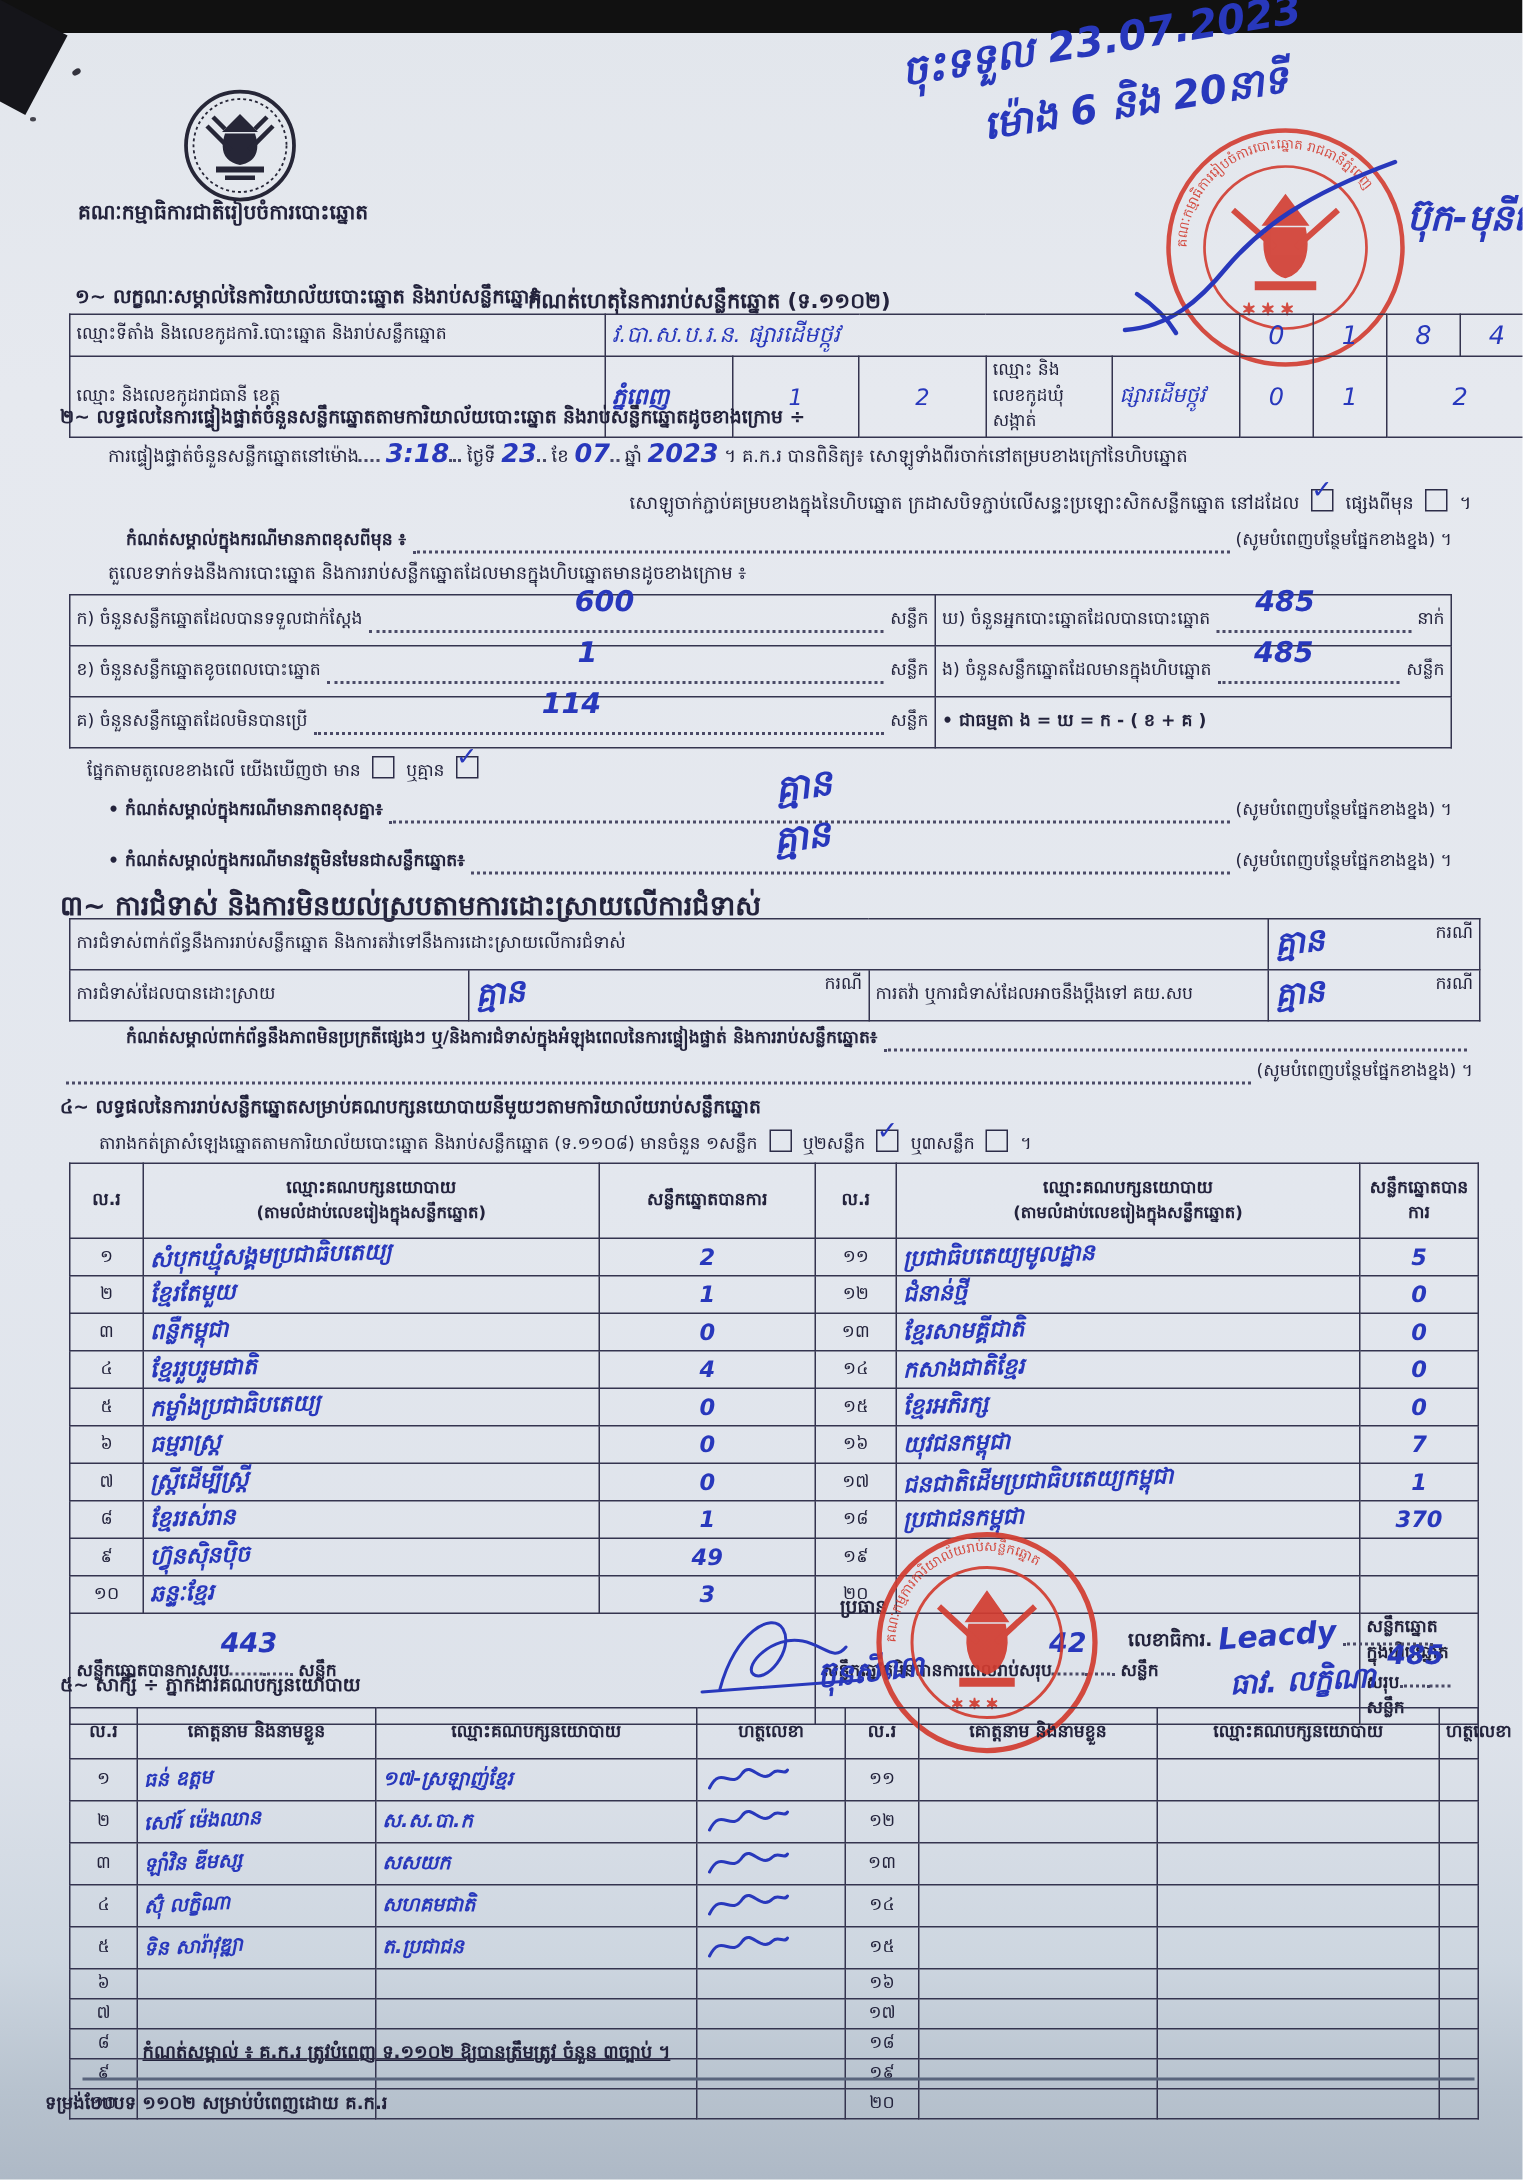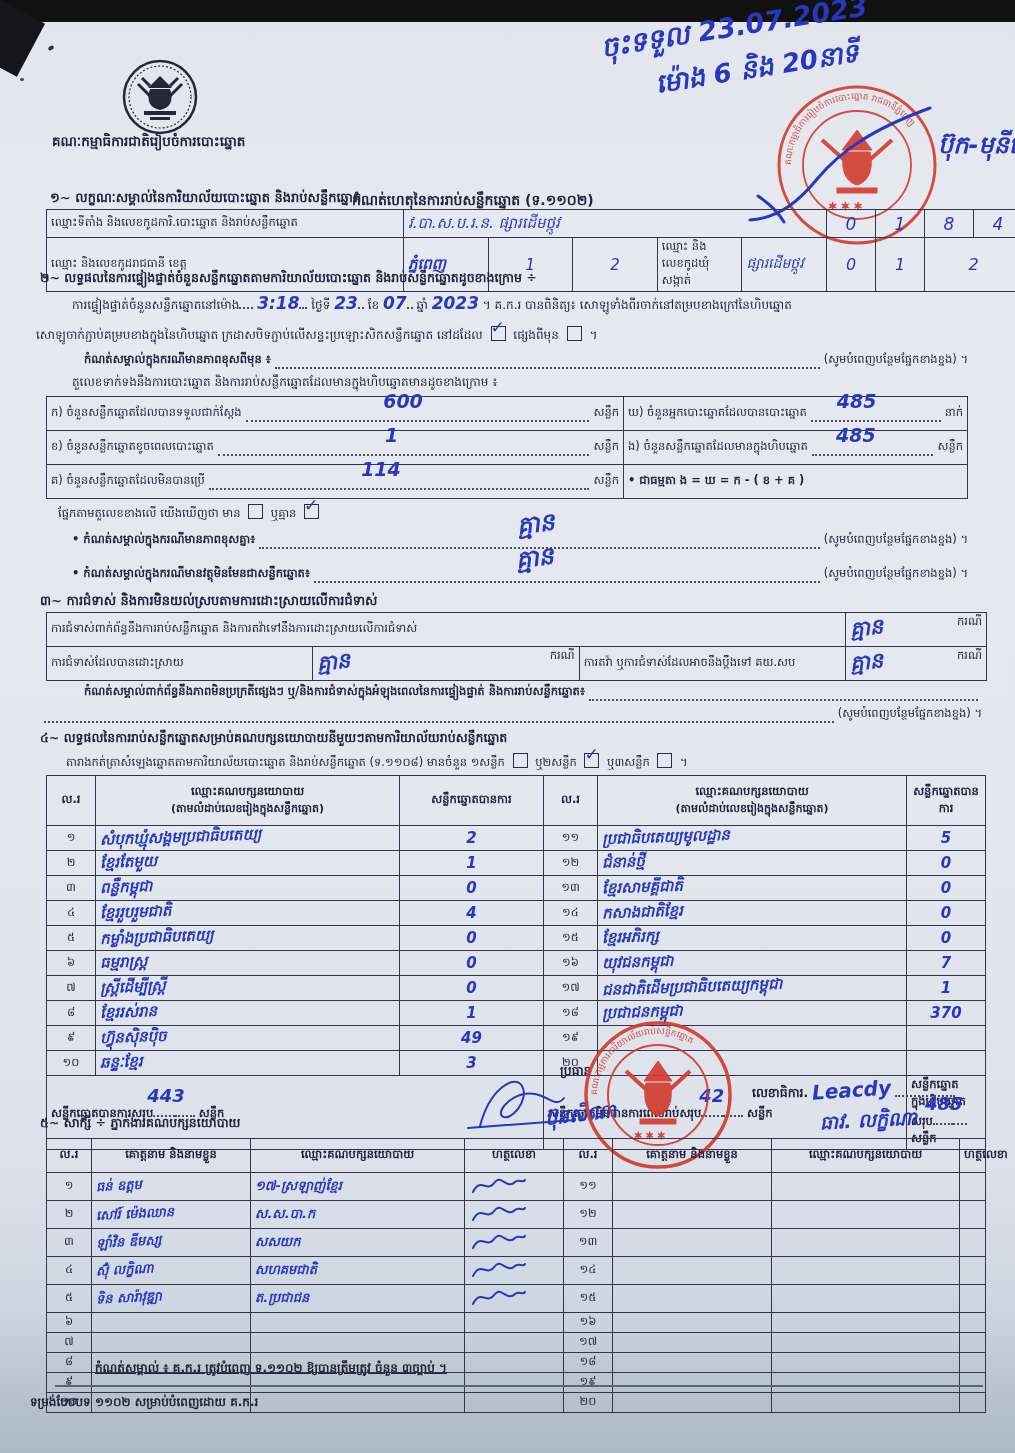--- a/index.html
+++ b/index.html
@@ -105,21 +105,21 @@
     <span>ការផ្ទៀងផ្ទាត់ចំនួនសន្លឹកឆ្នោតនៅម៉ោង</span><span class="dots" style="width:14px;"></span>
     <span class="hw b" style="font-size:17px;">3:18</span><span class="dots" style="width:8px;"></span>
     <span>ថ្ងៃទី</span>
     <span class="hw b" style="font-size:17px;">23</span><span class="dots" style="width:6px;"></span>
     <span>ខែ</span>
     <span class="hw b" style="font-size:17px;">07</span><span class="dots" style="width:6px;"></span>
     <span>ឆ្នាំ</span>
     <span class="hw b" style="font-size:17px;">2023</span>
     <span>។ គ.ក.រ បានពិនិត្យ៖ សោឡូទាំងពីរចាក់នៅតម្របខាងក្រៅនៃហិបឆ្នោត</span>
   </div>
-  <div class="abs print" style="left:36px;top:326px;width:945px;font-size:12px;">
+  <div class="abs print" style="left:36px;top:326px;width:945px;font-size:12px;text-align:right;">
     <span>សោឡូចាក់ភ្ជាប់គម្របខាងក្នុងនៃហិបឆ្នោត ក្រដាសបិទភ្ជាប់លើសន្ទះប្រឡោះសិកសន្លឹកឆ្នោត នៅដដែល</span>
     <span class="cb"><span class="tick">✓</span></span>
     <span>ផ្សេងពីមុន</span>
     <span class="cb"></span>
     <span>។</span>
   </div>
   <div class="abs flexline" style="left:84px;top:352px;width:884px;font-size:11.5px;">
     <span class="b">កំណត់សម្គាល់ក្នុងករណីមានភាពខុសពីមុន ៖</span>
     <span class="dotfill"></span>
     <span>(សូមបំពេញបន្ថែមផ្នែកខាងខ្នង) ។</span>
@@ -197,21 +197,21 @@
     <span>(សូមបំពេញបន្ថែមផ្នែកខាងខ្នង) ។</span>
   </div>
   <div class="abs flexline" style="left:72px;top:566px;width:896px;font-size:11.5px;">
     <span class="b">• កំណត់សម្គាល់ក្នុងករណីមានវត្ថុមិនមែនជាសន្លឹកឆ្នោត៖</span>
     <span class="dotfill">
         <span class="hw abs" style="font-size:24px;font-weight:bold;left:40%;top:-26px;transform:rotate(-8deg);">គ្មាន</span>
       </span>
     <span>(សូមបំពេញបន្ថែមផ្នែកខាងខ្នង) ។</span>
   </div>
 
-  <div class="abs b print" style="left:40px;top:592px;font-size:13px;">៣~ ការជំទាស់ និងការមិនយល់ស្របតាមការដោះស្រាយលើការជំទាស់</div>
+  <div class="abs b print" style="left:40px;top:592px;font-size:18px;">៣~ ការជំទាស់ និងការមិនយល់ស្របតាមការដោះស្រាយលើការជំទាស់</div>
   <table class="abs" style="left:46px;top:612px;width:922px;table-layout:fixed;">
     <tbody>
         <tr style="height:30px;">
       <td colspan="3" style="width:790px;">ការជំទាស់ពាក់ព័ន្ធនឹងការរាប់សន្លឹកឆ្នោត និងការតវ៉ាទៅនឹងការដោះស្រាយលើការជំទាស់</td>
       <td style="width:132px;">
         <span class="hw hw-big" style="font-weight:bold;">គ្មាន</span>
         <span class="unit" style="float:right;">ករណី</span>
       </td>
     </tr>
     <tr style="height:32px;">

